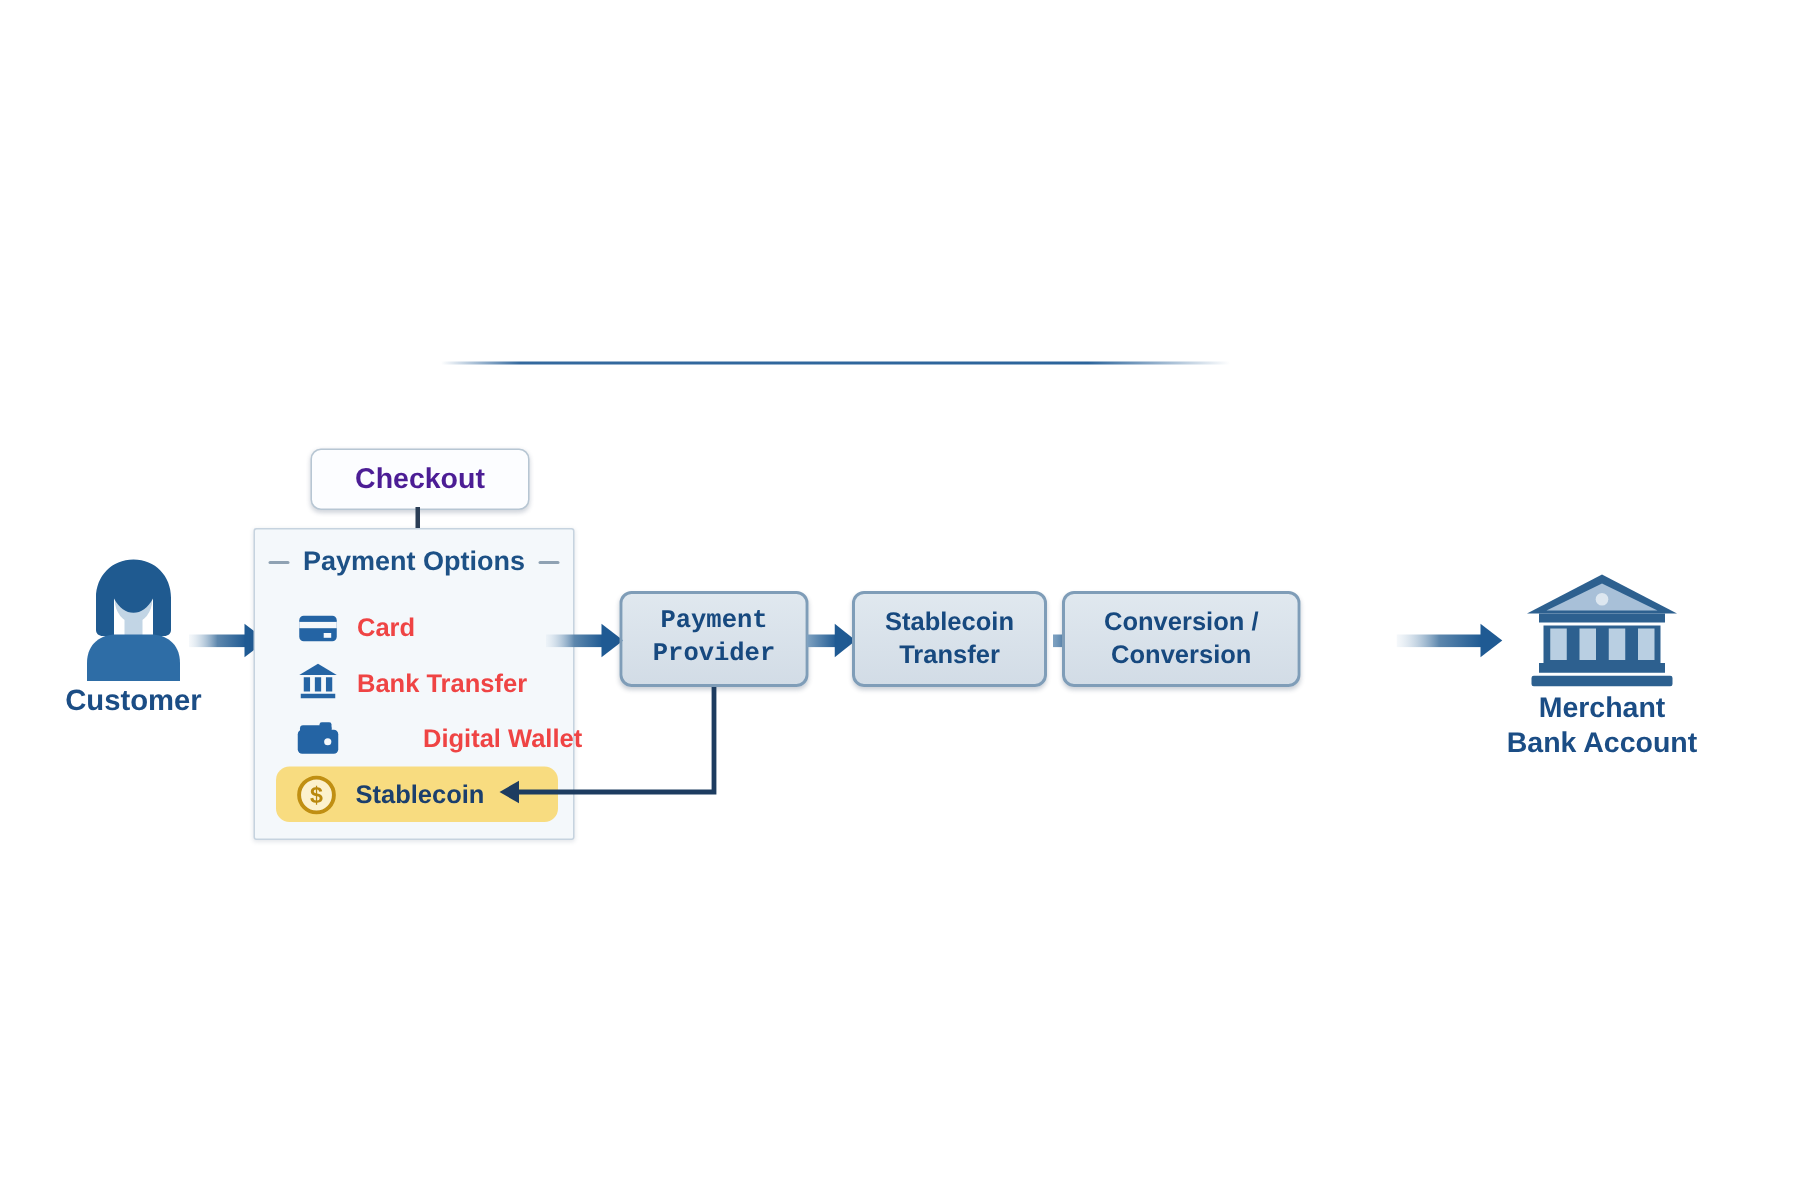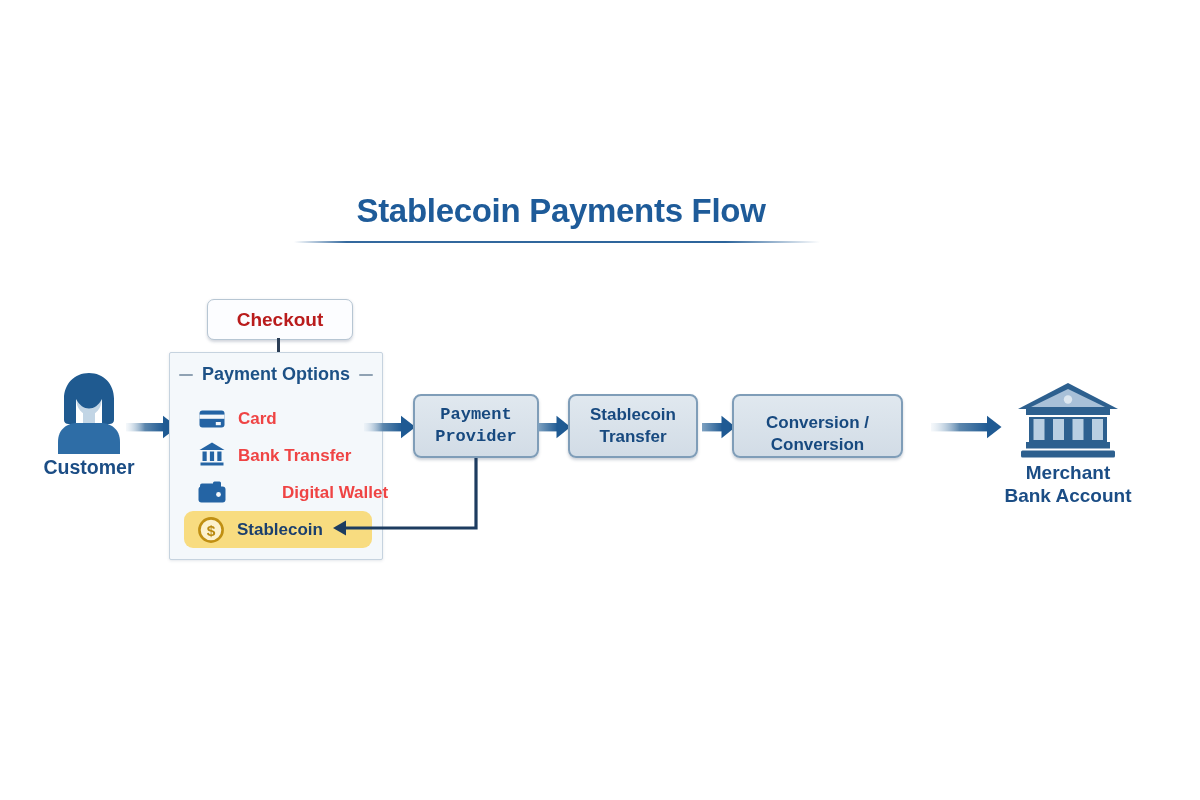--- a/index.html
+++ b/index.html
@@ -17,21 +17,21 @@
   }
   .node-label{font-weight:700;color:#1b4d85;text-align:center;}
   .customer-label{position:absolute;left:18px;top:456px;width:142px;font-size:19.5px;}
   .merchant-label{position:absolute;left:988px;top:461px;width:160px;font-size:19px;line-height:23px;}
 
   .checkout-box{
     position:absolute;left:207px;top:299px;width:144px;height:39px;
     background:#fcfdff;border:1.5px solid #b7c6d3;border-radius:7px;
     box-shadow:0 1.5px 3px rgba(50,70,100,.22);
     display:flex;align-items:center;justify-content:center;
-    font-size:19px;font-weight:700;color:#b91c1c;
+    font-size:19px;font-weight:700;color:#4c1d95;
   }
   .checkout-connector{
     position:absolute;left:277px;top:338px;width:3px;height:15px;background:#2b3e56;
   }
 
   .options-panel{
     position:absolute;left:169px;top:352px;width:214px;height:208px;
     background:#f4f8fb;border:1.5px solid #c6d3df;border-radius:2px;
     box-shadow:0 1px 3px rgba(50,70,100,.13);box-sizing:border-box;
   }
@@ -61,34 +61,33 @@
   .flow-box{
     position:absolute;top:394px;height:64px;box-sizing:border-box;
     background:linear-gradient(180deg,#e0e8ef 0%,#d2dce6 100%);
     border:2px solid #7f9db8;border-radius:8px;
     box-shadow:0 2px 3px rgba(50,70,100,.25);
     display:flex;flex-direction:column;align-items:center;justify-content:center;
     font-size:17px;font-weight:700;color:#17497f;line-height:22px;text-align:center;
   }
   .box-provider{left:413px;width:126px;font-family:Liberation Mono, monospace;}
   .box-transfer{left:568px;width:130px;}
-  .box-conversion{left:732px;width:171px;justify-content:flex-end;}
+  .box-conversion{left:708px;width:159px;}
 
   .arrow{position:absolute;top:414px;}
   .a1{left:126px;} .a2{left:364px;} .a3{left:538px;} .a4{left:702px;} .a5{left:931px;}
   .customer-icon{position:absolute;left:50px;top:370px;}
   .bank-icon{position:absolute;left:1016px;top:382px;}
   .feedback{position:absolute;left:330px;top:452px;}
 </style>
 </head>
 <body>
 
 <div class="canvas">
 
-  <h1 class="title">Stablecoin Payments Flow</h1>
   <div class="title-underline"></div>
 
   <svg class="customer-icon" width="78" height="84" viewBox="0 0 78 84">
     <rect x="33" y="40" width="12" height="14" fill="#c2d5e5"></rect>
     <ellipse cx="39" cy="30" rx="12.5" ry="15" fill="#c2d5e5"></ellipse>
     <path d="M39 3 C24.5 3 14 14 14 28.5 L14 50 C14 52.5 16 54 18.5 54 L26 54 L26 29 C29.5 35.5 34 38.5 39 38.5 C44 38.5 48.5 35.5 52 29 L52 54 L59.5 54 C62 54 64 52.5 64 50 L64 28.5 C64 14 53.5 3 39 3 Z" fill="#1f5a90"></path>
     <path d="M8 84 L8 72 C8 58.5 18 53 27 53 L51 53 C60 53 70 58.5 70 72 L70 84 Z" fill="#2e6da6"></path>
   </svg>
   <div class="node-label customer-label">Customer</div>
 

